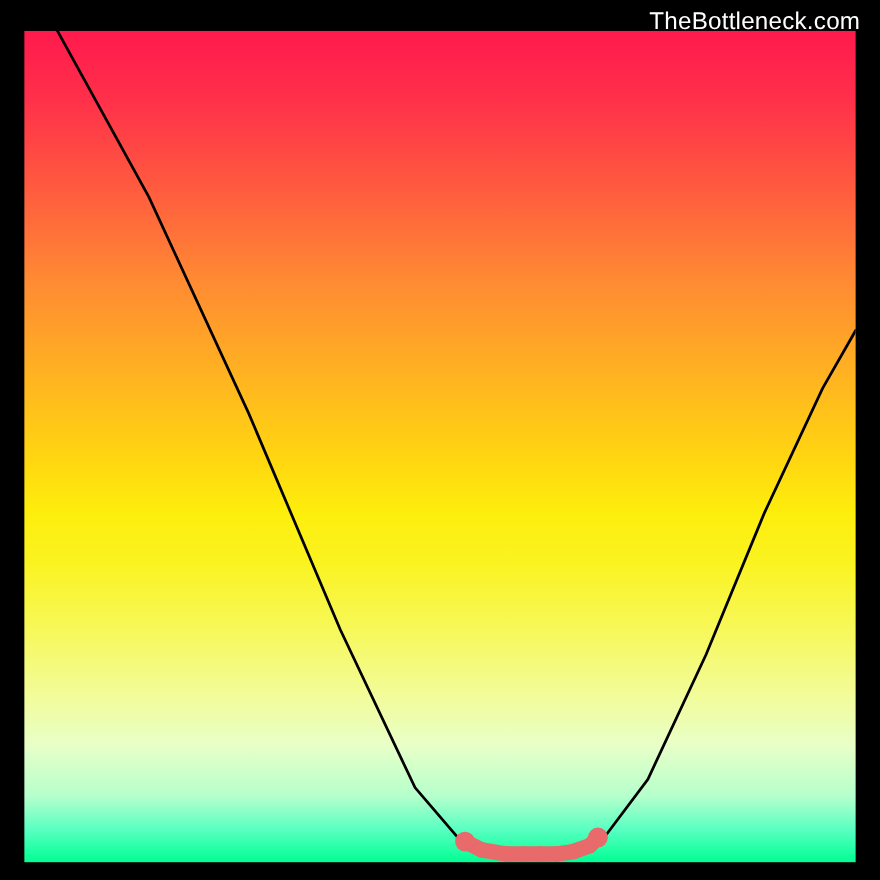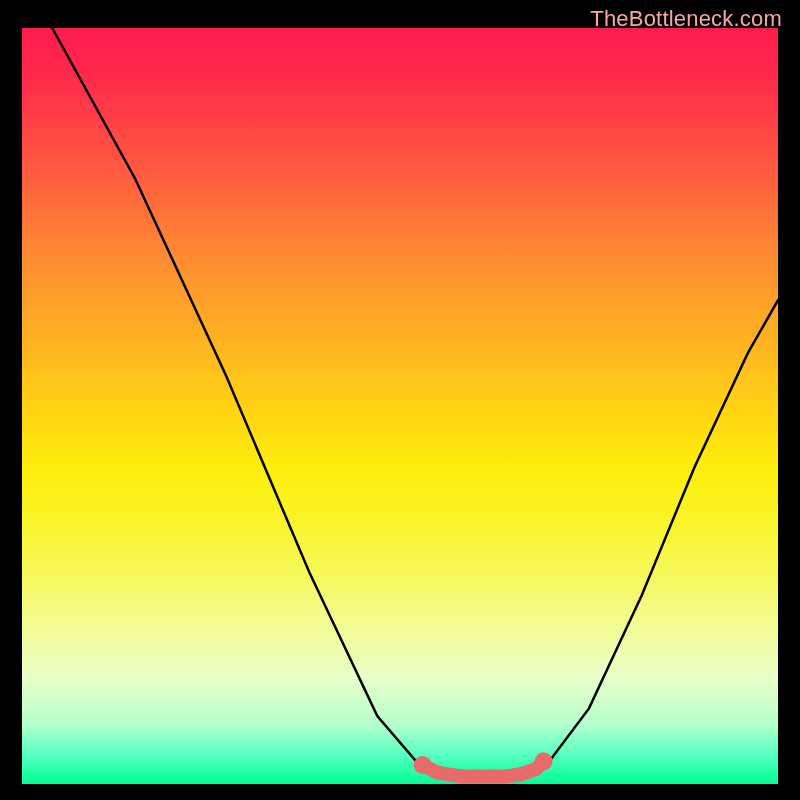--- a/index.html
+++ b/index.html
@@ -8,21 +8,21 @@
     height: 800px;
     background: #000;
     position: relative;
     font-family: Arial, sans-serif;
     overflow: hidden;
   }
   .watermark {
     position: absolute;
     top: 6px;
     right: 18px;
-    color: #fca5a5;
+    color: #ffffff;
     font-size: 22px;
     font-weight: 500;
     letter-spacing: 0.2px;
     z-index: 3;
   }
   .plot-area {
     position: absolute;
     left: 22px;
     top: 28px;
     width: 756px;

